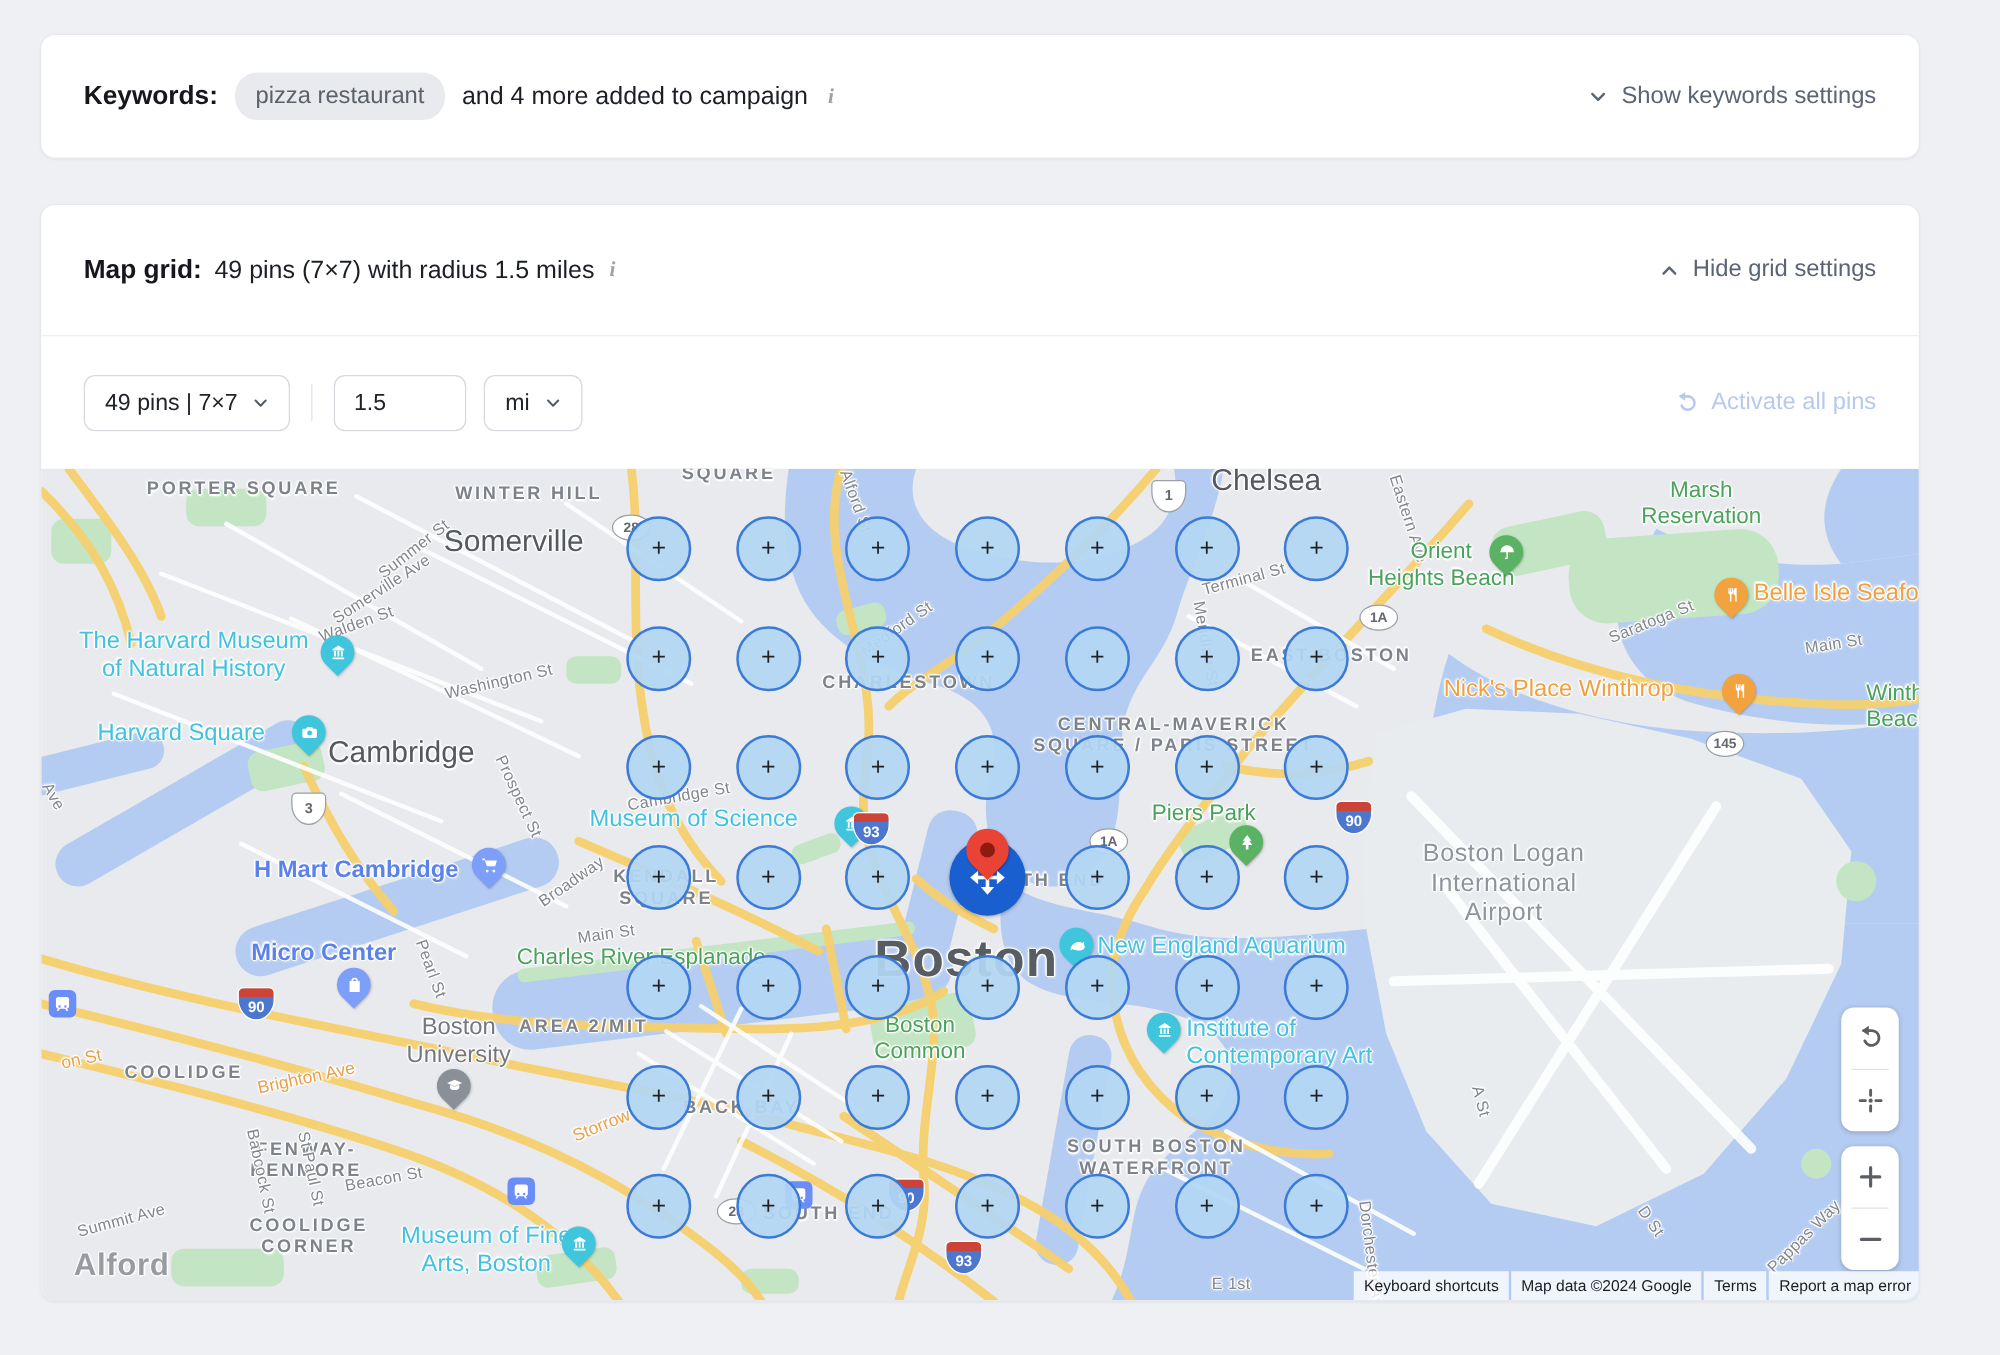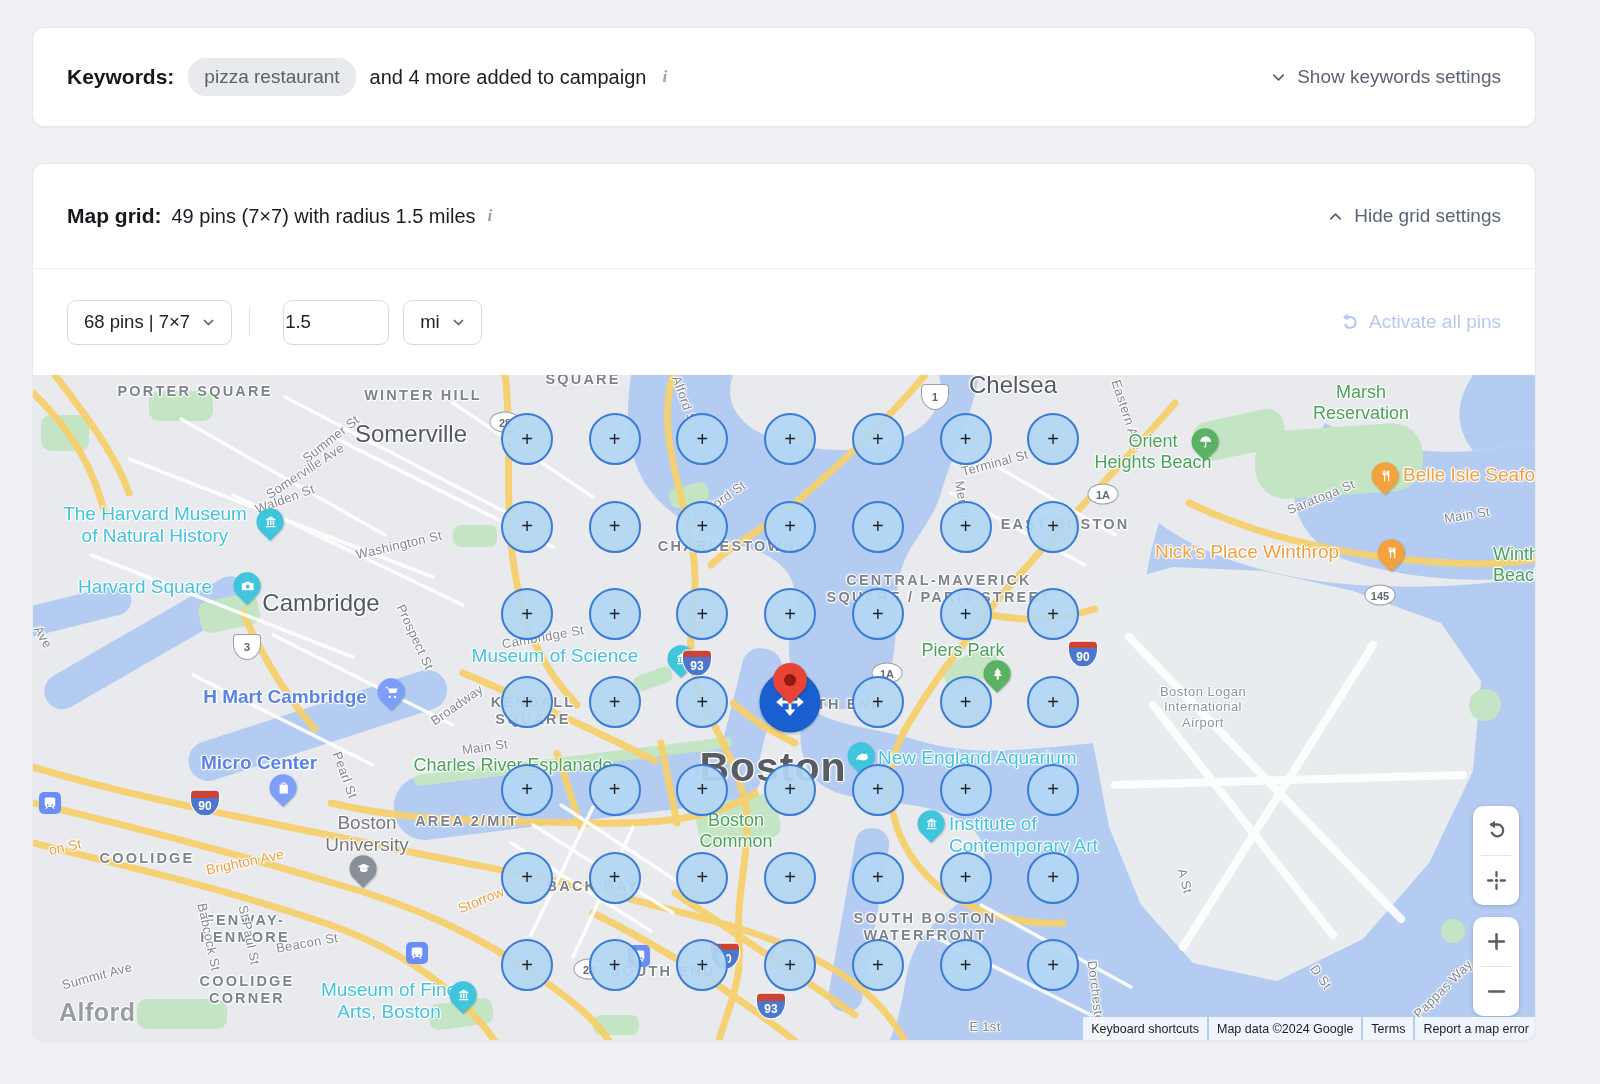--- a/index.html
+++ b/index.html
@@ -21,21 +21,21 @@
   
   #grid-card{top:163px;height:878px;overflow:hidden;}
   .grid-head{height:105px;display:flex;align-items:center;justify-content:space-between;padding:0 34px;border-bottom:1px solid #eceef1;}
   .gh-left{display:flex;align-items:center;gap:10px;}
   .controls{height:106px;display:flex;align-items:center;padding:0 34px;}
   .sel{display:flex;align-items:center;gap:12px;height:45px;background:#fff;border:1px solid #d6dade;
        border-radius:9px;padding:0 16px;font-family:inherit;font-size:18.5px;color:#202329;cursor:pointer;}
   .sel .chev{width:13px;height:13px;stroke:#565d68;}
   .vdiv{width:1px;height:30px;background:#e2e4e8;margin:0 17px;}
   #radius-input{width:106px;height:45px;border:1px solid #d6dade;border-radius:9px;font-family:inherit;
-       font-size:18.5px;color:#202329;padding:0 1px;margin-right:14px;margin-left:16px;}
+       font-size:18.5px;color:#202329;padding:0 15px;margin-right:14px;}
   .spacer{flex:1;}
   .activate{display:flex;align-items:center;gap:10px;background:none;border:none;font-family:inherit;
        font-size:19px;color:#b7c9ee;cursor:default;}
   .activate svg{width:19px;height:19px;color:#b7c9ee;}
   
   #map{position:relative;width:1504px;height:666px;overflow:hidden;border-radius:0 0 12px 12px;background:#e8eaed;cursor:grab;}
   #map-bg{position:absolute;left:0;top:0;z-index:0;}
   .ml{position:absolute;z-index:1;transform:translate(-50%,-50%) rotate(var(--r,0deg));white-space:pre;
       text-align:center;line-height:1.18;pointer-events:none;
       text-shadow:1px 0 0 #fff,-1px 0 0 #fff,0 1px 0 #fff,0 -1px 0 #fff,1px 1px 2px #fff,-1px -1px 2px #fff;}
@@ -43,21 +43,21 @@
   .ml.city{font-size:24px;color:#54585f;}
   .ml.cityLg{font-size:41px;font-weight:700;color:#585c63;letter-spacing:1px;}
   .ml.hood{font-size:14.5px;font-weight:700;color:#7d828b;letter-spacing:2.2px;}
   .ml.st{font-size:13px;color:#82868d;letter-spacing:.3px;}
   .ml.stO{font-size:14px;color:#e9a04b;}
   .ml.park{font-size:18px;color:#4aa25c;}
   .ml.attr{font-size:19px;color:#43c1e0;}
   .ml.shop{font-size:19px;color:#5b82e8;font-weight:bold;}
   .ml.food{font-size:19px;color:#f0a041;}
   .ml.gpoi{font-size:19px;color:#74787e;}
-  .ml.airport{font-size:13px;color:#8d949c;letter-spacing:.5px;}
+  .ml.airport{font-size:20px;color:#8d949c;letter-spacing:.5px;}
   .poi{position:absolute;z-index:2;transform:translate(-50%,-62%);pointer-events:none;}
   .poi .pb{width:27px;height:27px;border-radius:50% 50% 50% 0;transform:rotate(-45deg);
            box-shadow:0 1px 2px rgba(0,0,0,.25);display:flex;align-items:center;justify-content:center;}
   .poi .pb svg{width:14px;height:14px;transform:rotate(45deg);}
   .poi-train{position:absolute;z-index:2;width:22px;height:22px;border-radius:5px;background:#6b8df7;
            transform:translate(-50%,-50%);display:flex;align-items:center;justify-content:center;pointer-events:none;}
   .poi-train svg{width:14px;height:14px;}
   .sh{position:absolute;z-index:2;transform:translate(-50%,-50%);display:flex;align-items:center;
       justify-content:center;font-weight:700;pointer-events:none;}
   .sh.c{width:31px;height:21px;background:#fff;border:1.5px solid #9aa0a6;border-radius:50%;color:#64686f;font-size:11px;}
@@ -119,21 +119,21 @@
     <button class="toggle">
       <svg class="chev up" viewBox="0 0 16 16" fill="none" stroke-width="2" stroke-linecap="round" stroke-linejoin="round">
           <path d="M3 5.5l5 5 5-5"></path>
         </svg>
       <span>Hide grid settings</span>
     </button>
   </div>
 
   <div class="controls">
     <button class="sel">
-      <span>68 pins | 7×7</span>
+      <span>49 pins | 7×7</span>
       <svg class="chev" viewBox="0 0 16 16" fill="none" stroke-width="2" stroke-linecap="round" stroke-linejoin="round">
           <path d="M3 5.5l5 5 5-5"></path>
         </svg>
     </button>
     <span class="vdiv"></span>
     <input id="radius-input" value="1.5" style="">
     <button class="sel">
       <span>mi</span>
       <svg class="chev" viewBox="0 0 16 16" fill="none" stroke-width="2" stroke-linecap="round" stroke-linejoin="round">
           <path d="M3 5.5l5 5 5-5"></path>

